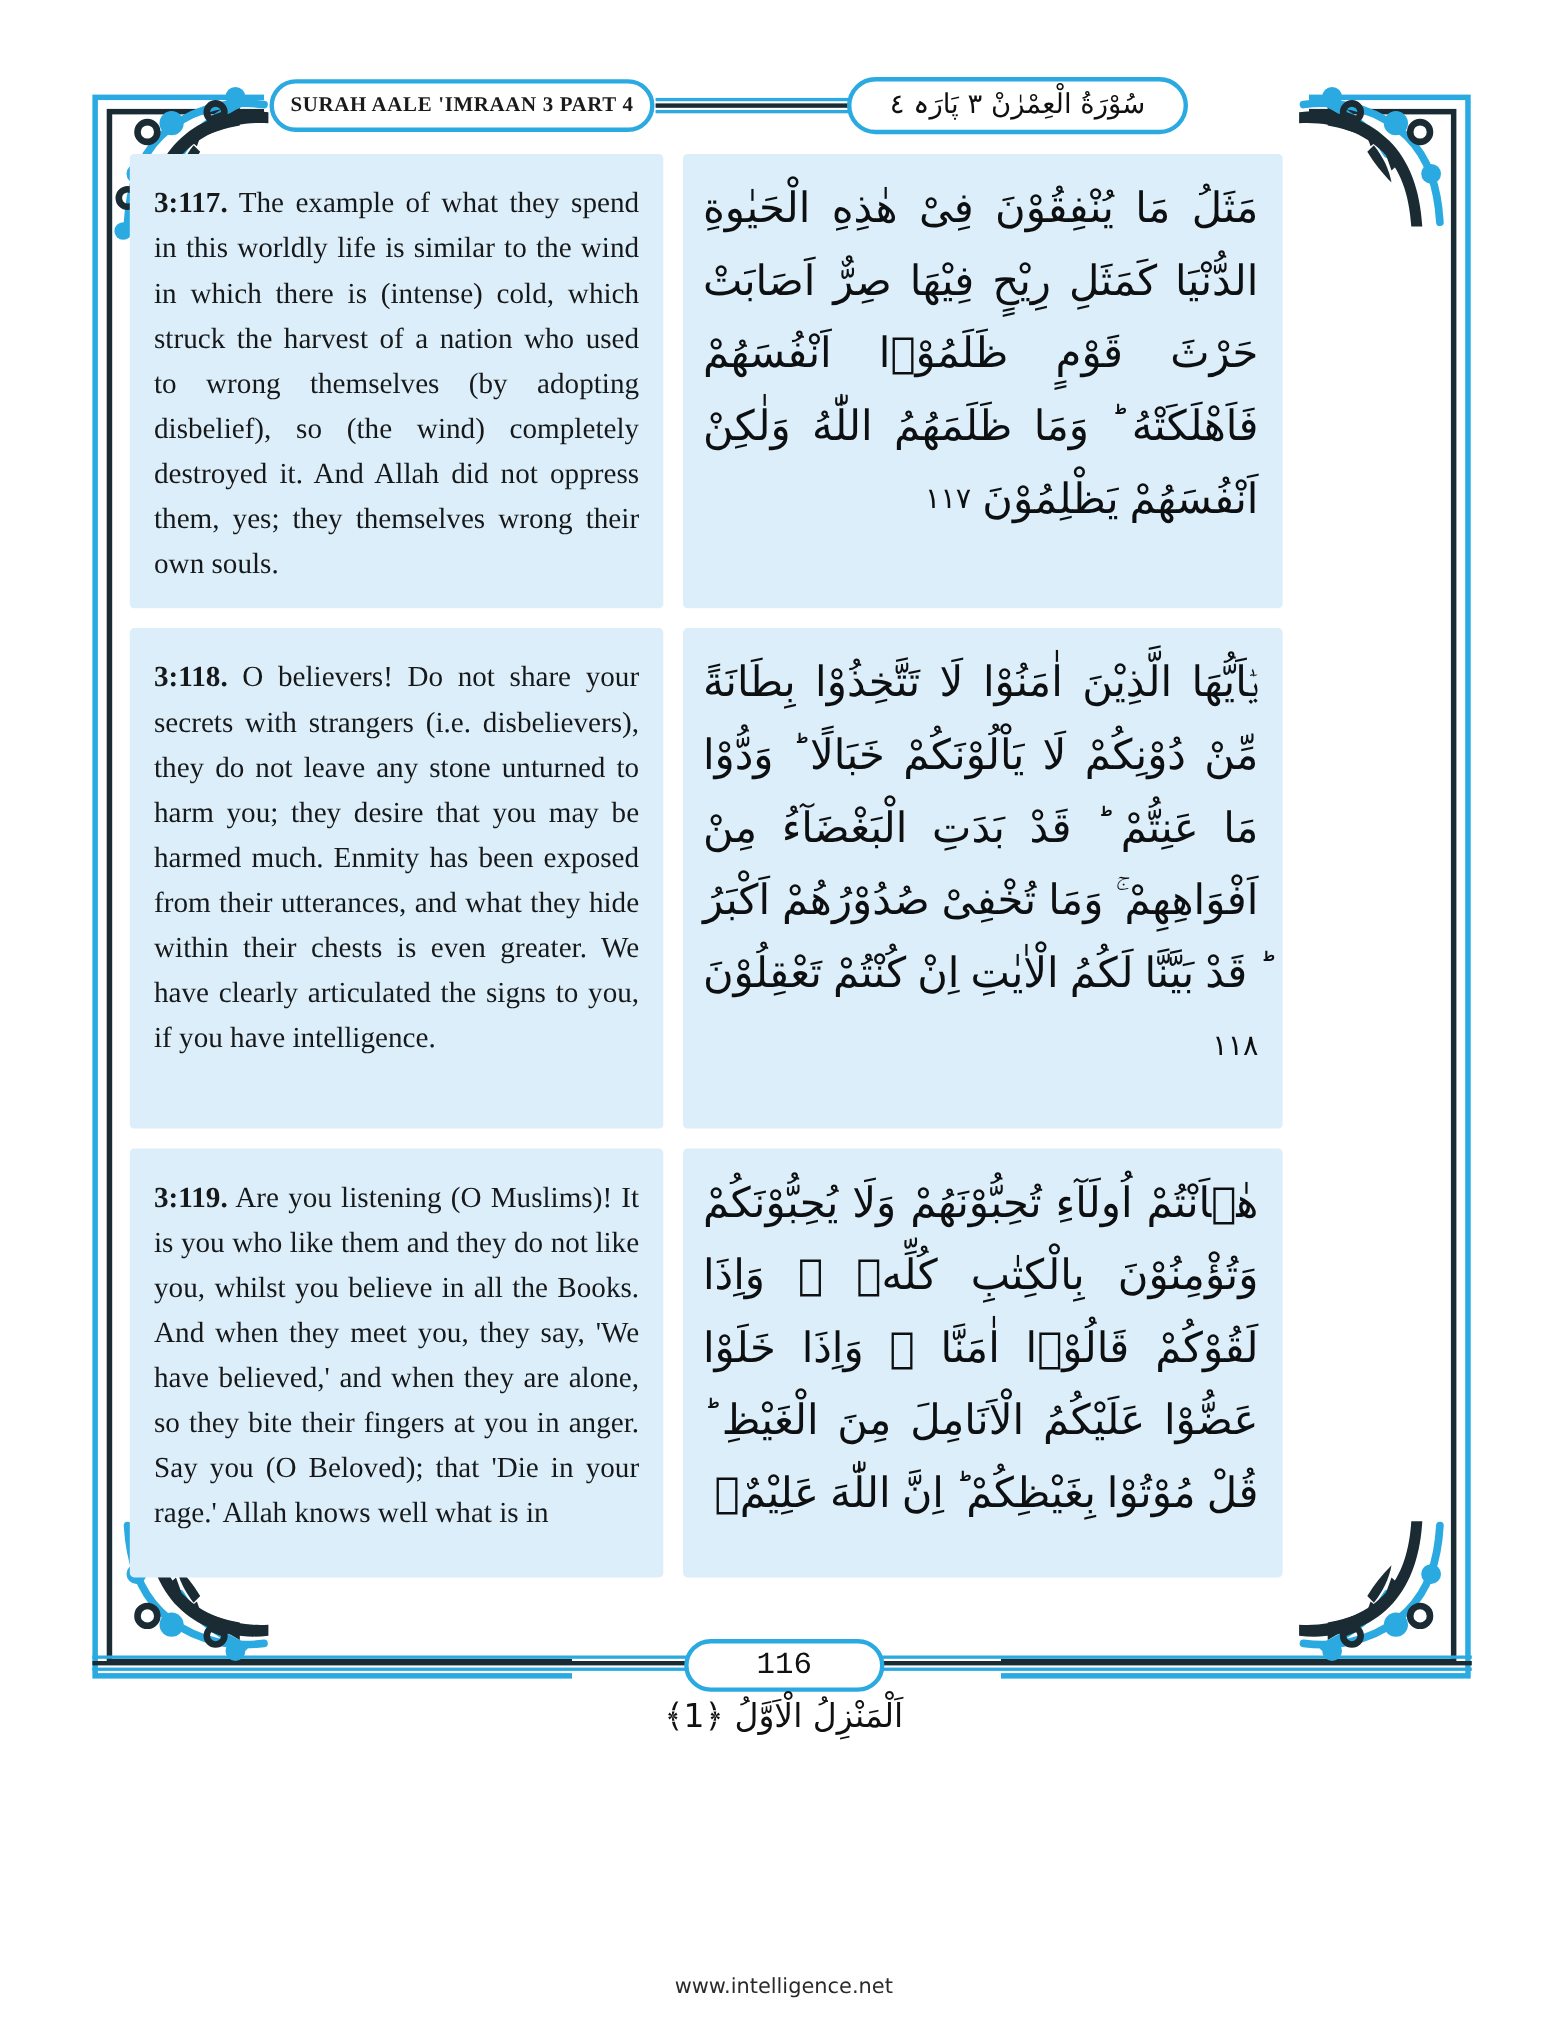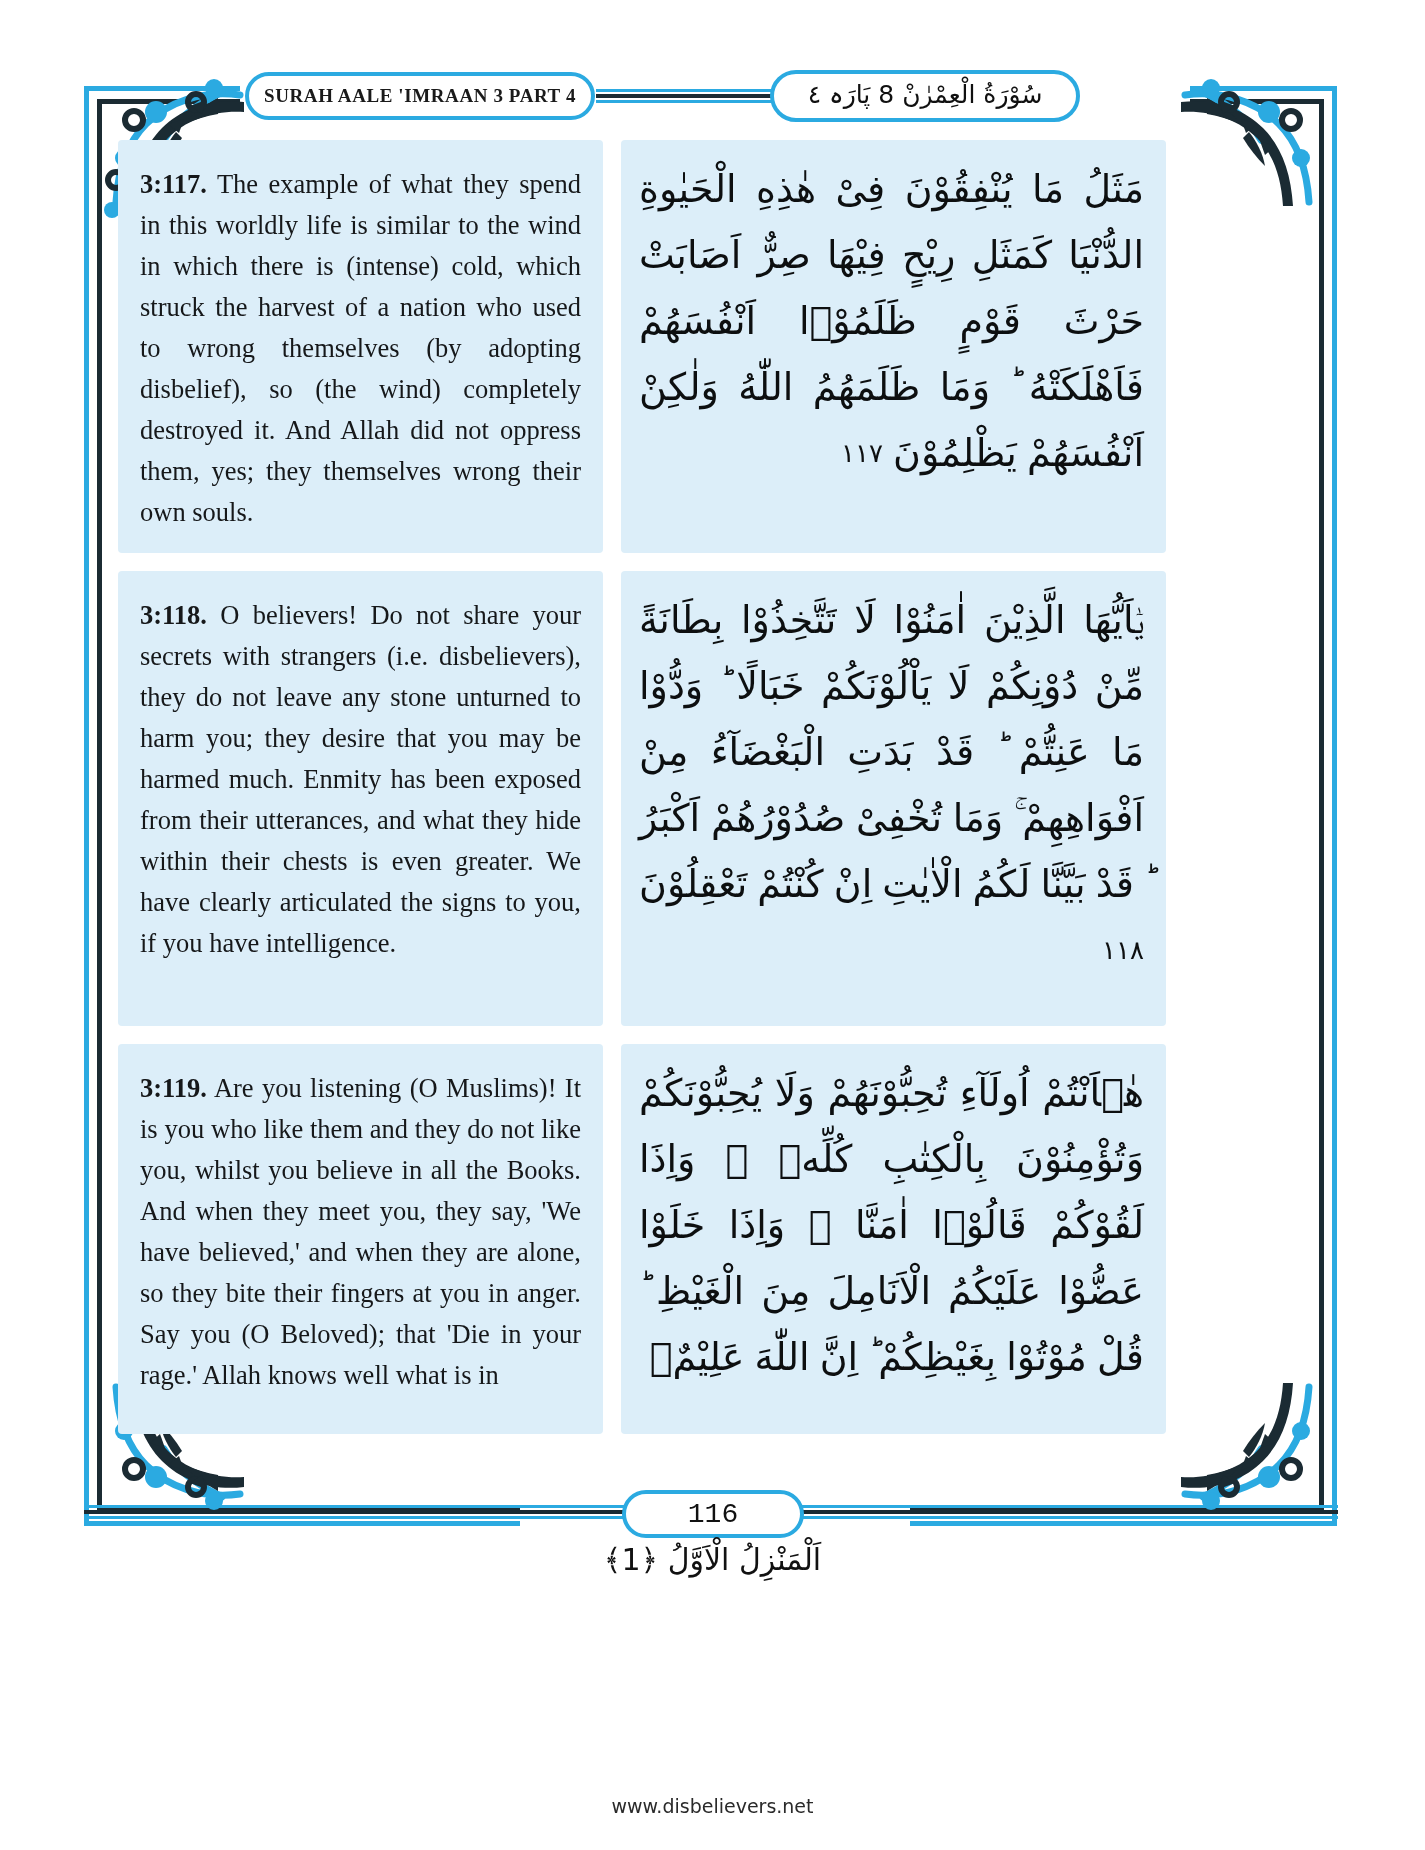--- a/index.html
+++ b/index.html
@@ -340,21 +340,21 @@
     <div class="ln a"></div>
       <div class="ln b"></div>
       <div class="ln c"></div>
   </div>
 
   <div class="cartouche hdr-left">
     <span>SURAH AALE 'IMRAAN 3 PART 4</span>
   </div>
 
   <div class="cartouche hdr-right">
-    <span>سُوْرَةُ الْعِمْرٰنْ 8 پَارَہ ٤</span>
+    <span>سُوْرَةُ الْعِمْرٰنْ ٣ پَارَہ ٤</span>
   </div>
 
   <div class="content">
 
     <div class="verse-row row1">
       <div class="panel panel-en">
         <div class="en-text"><span class="vnum">3:117.</span> <span>The example of what they spend in this worldly life is similar to the wind in which there is (intense) cold, which struck the harvest of a nation who used to wrong themselves (by adopting disbelief), so (the wind) completely destroyed it. And Allah did not oppress them, yes; they themselves wrong their own souls.</span></div>
       </div>
       <div class="panel panel-ar">
         <div class="ar-text"><span>مَثَلُ مَا يُنْفِقُوْنَ فِىْ هٰذِهِ الْحَيٰوةِ الدُّنْيَا كَمَثَلِ رِيْحٍ فِيْهَا صِرٌّ اَصَابَتْ حَرْثَ قَوْمٍ ظَلَمُوْۤا اَنْفُسَهُمْ فَاَهْلَكَتْهُ ؕ وَمَا ظَلَمَهُمُ اللّٰهُ وَلٰكِنْ اَنْفُسَهُمْ يَظْلِمُوْنَ</span> <span class="ayah-mark">۱۱۷</span></div>
@@ -390,15 +390,15 @@
     <div class="ln a"></div>
       <div class="ln b"></div>
       <div class="ln c"></div>
   </div>
 
   <div class="page-num">
     <span>116</span>
   </div>
 
   <div class="footer-arabic">اَلْمَنْزِلُ الْاَوَّلُ ﴿1﴾</div>
-  <div class="footer-url">www.disbelievers.net</div>
+  <div class="footer-url">www.intelligence.net</div>
 
 </div>
 
 </body></html>

